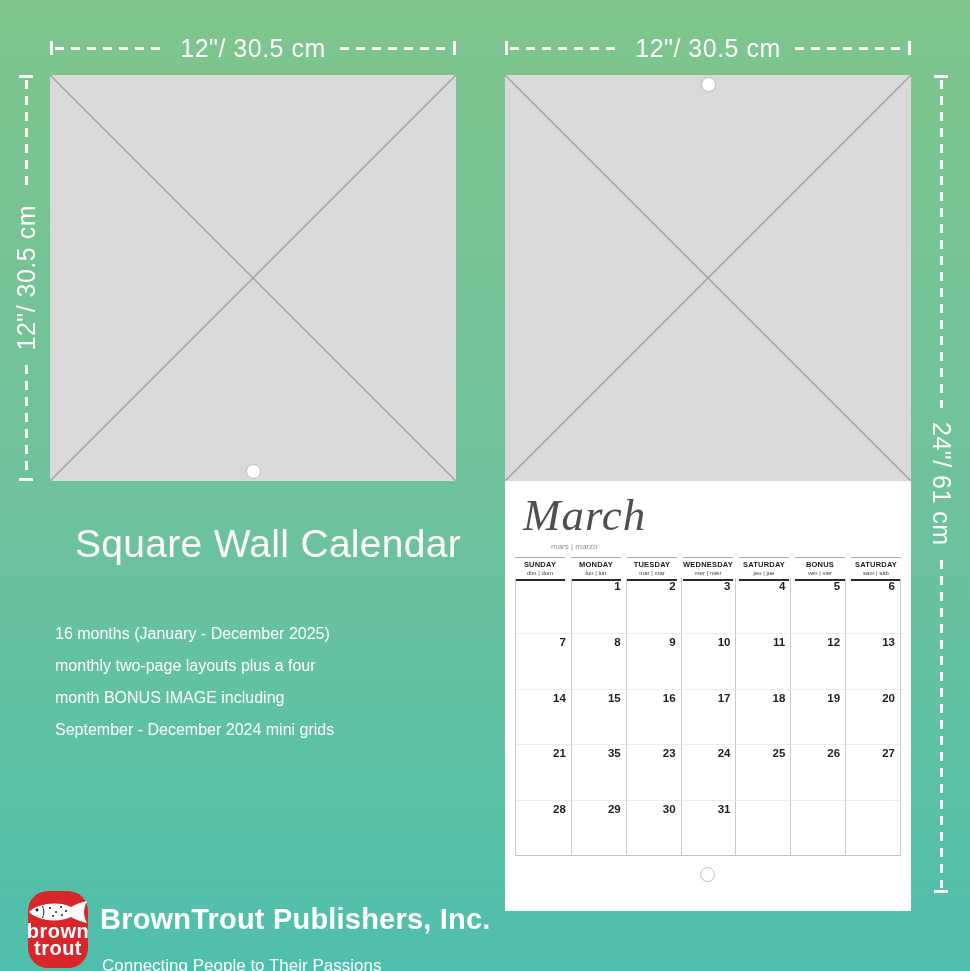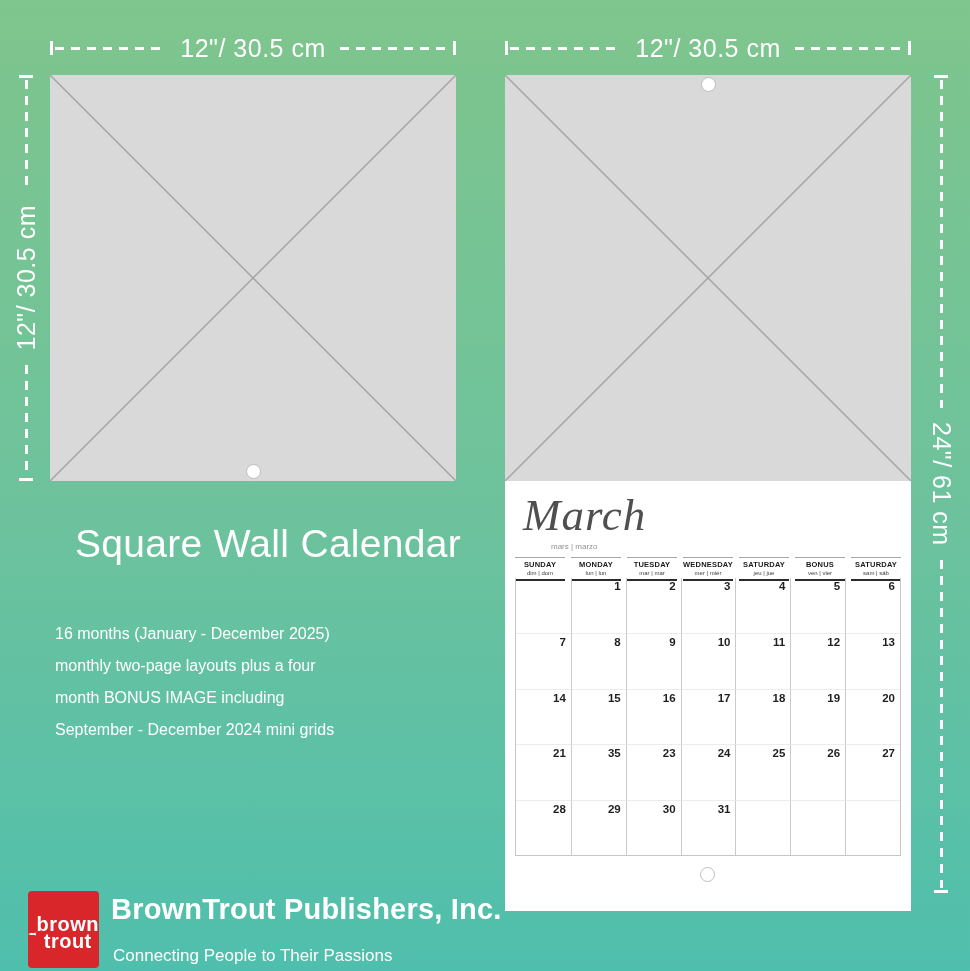--- a/index.html
+++ b/index.html
@@ -65,27 +65,27 @@
   .cell:nth-child(n+8) { border-top:1px solid #ececec; }
   .day-num { position:absolute; top:2px; right:5px; font-size:11.5px; font-weight:700; color:#1f1f1f; }
 
   
   .headline { position:absolute; left:55px; top:522px; color:#fff; font-size:39px;
     font-weight:400; letter-spacing:.3px;margin-left:20px; }
   .desc { position:absolute; left:55px; top:586px; color:#fff; font-size:16px; line-height:32px;margin-top:32px; }
 
   
   .brand-row { position:absolute; left:28px; top:891px; display:flex; }
-  .logo { width:71px; height:77px; background:#d8262a; border-radius:4px;
-    display:flex; flex-direction:row; align-items:center; padding-top:8px; flex:0 0 auto; }
+  .logo { width:60px; height:77px; background:#d8262a; border-radius:20px;
+    display:flex; flex-direction:column; align-items:center; padding-top:8px; flex:0 0 auto; }
   .logo svg { width:64px; height:26px; }
   .logo-text { color:#fff; font-weight:700; font-size:20px; line-height:17px;
     text-align:center; letter-spacing:.5px; margin-top:-2px; }
   .brand-copy { margin-left:12px; padding-top:2px; color:#fff; }
-  .company { font-size:29px; font-weight:700; letter-spacing:.2px; }
+  .company { font-size:29px; font-weight:700; letter-spacing:.2px;margin-top:10px; }
   .tagline { font-size:17px; font-weight:400; margin-top:20px; margin-left:2px; }
   .legal { margin-top:7px; margin-left:2px; font-size:9.5px; line-height:11px; color:rgba(255,255,255,.78); }
 </style>
 </head>
 <body>
 
 <div class="canvas">
 
   <div class="dim-h dim-top-left">
     <span class="tick"></span>

